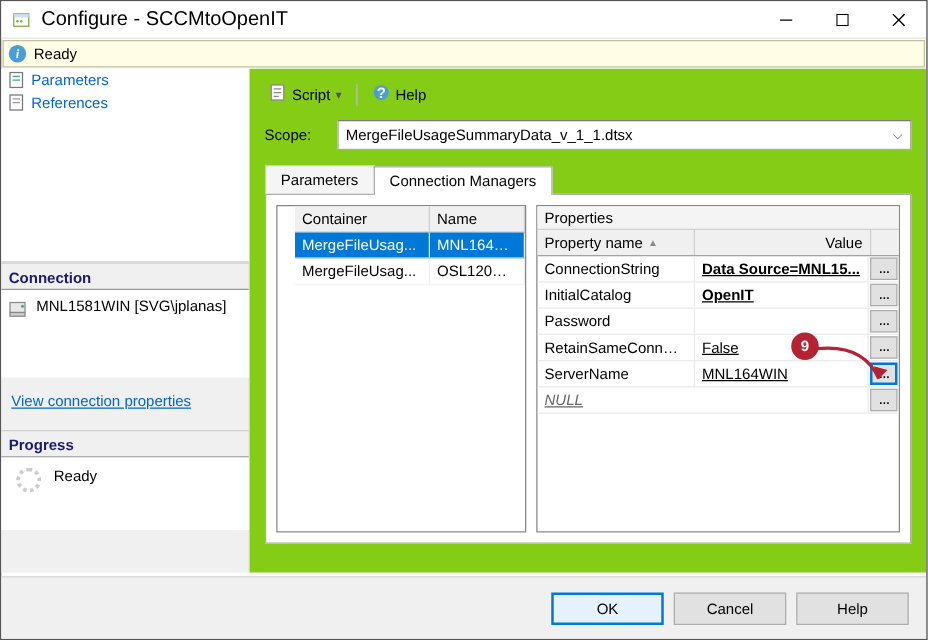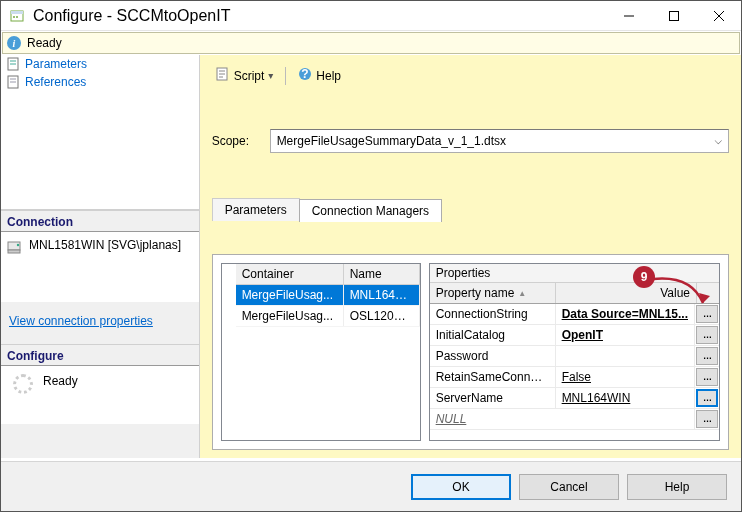--- a/index.html
+++ b/index.html
@@ -16,21 +16,21 @@
 .page-list { background: #fff; margin: 0; flex: 0 0 auto; height: 155px; border-bottom: 1px solid #d0d0d0; overflow: auto; }
 .page-item { display: flex; align-items: center; padding: 2px 6px; color: #0066cc; cursor: default; }
 .page-item .pg-icon { width: 14px; height: 14px; margin-right: 4px; }
 .conn-section { border-top: 1px solid #d0d0d0; }
 .conn-list { background: #fff; padding: 4px 6px; display: flex; align-items: center; height: 70px; align-items: flex-start; padding-top: 6px; }
 .conn-list .srv-icon { width: 16px; height: 16px; margin-right: 6px; margin-top: 1px; }
 .link-box { padding: 12px 8px 16px 8px; }
 .link-box a { color: #0066cc; text-decoration: underline; cursor: pointer; }
 .progress-body { background: #fff; padding: 8px; display: flex; align-items: center; height: 58px; align-items: flex-start; }
 .prog-spinner { width: 20px; height: 20px; border: 3px dotted #ccc; border-radius: 50%; margin-right: 10px; margin-left: 4px; }
-.right-panel { flex: 1; padding: 8px 12px; background: #fef9c3; display: flex; flex-direction: column; gap: 33px; }
+.right-panel { flex: 1; padding: 8px 12px; background: #84cc16; display: flex; flex-direction: column; }
 .toolbar { display: flex; align-items: center; gap: 4px; padding: 2px 0 10px 0; }
 .toolbar .tbtn { display: flex; align-items: center; gap: 4px; padding: 2px 4px; cursor: default; }
 .toolbar .sep { width: 1px; height: 18px; background: #bbb; margin: 0 4px; }
 .scope-row { display: flex; align-items: center; margin-bottom: 12px; }
 .scope-row label { width: 58px; }
 .scope-row .scope-select { flex: 1; height: 24px; background: #fff; border: 1px solid #adadad; border-top-color: #7a7a7a; display: flex; align-items: center; padding: 0 6px; justify-content: space-between; }
 .tabs { display: flex; }
 .tab { padding: 4px 12px; border: 1px solid #adadad; background: #f0f0f0; border-bottom: none; cursor: default; margin-right: -1px; position: relative; }
 .tab.active { background: #fff; z-index: 2; top: 1px; }
 .tab:not(.active) { background: #f5f5f5; border-top: 1px solid #ccc; border-left: 1px solid #ccc; border-right: 1px solid #ccc; }
@@ -52,21 +52,21 @@
 .ph-val { flex: 1; border-right: 1px solid #d0d0d0; }
 .ph-btn { width: 22px; }
 .prop-row { display: flex; border-bottom: 1px solid #eaeaea; align-items: stretch; }
 .prop-row .pn { width: 126px; padding: 3px 6px; border-right: 1px solid #eaeaea; overflow: hidden; text-overflow: ellipsis; white-space: nowrap; }
 .prop-row .pv { flex: 1; padding: 3px 6px; border-right: 1px solid #eaeaea; overflow: hidden; text-overflow: ellipsis; white-space: nowrap; text-decoration: underline; }
 .prop-row .pb { width: 22px; display: flex; align-items: center; justify-content: center; background: #e1e1e1; border: 1px solid #adadad; margin: 1px; cursor: default; font-weight: bold; letter-spacing: -1px; font-size: 9px; }
 .prop-row .pb.focused { border: 2px solid #0078d7; outline: 1px solid #222 inset; }
 .bold { font-weight: 700; }
 .italic { font-style: italic; color: #666; }
 .bottom-bar { position: absolute; bottom: 0; left: 0; right: 0; height: 50px; background: #f0f0f0; display: flex; justify-content: flex-end; align-items: center; padding: 0 14px; gap: 8px; border-top: 1px solid #d5d5d5; }
-.btn { width: 100px; height: 26px; border: 1px solid #adadad; background: #e1e1e1; display: flex; align-items: center; justify-content: center; cursor: default; }
+.btn { width: 90px; height: 26px; border: 1px solid #adadad; background: #e1e1e1; display: flex; align-items: center; justify-content: center; cursor: default; }
 .btn.primary { border: 2px solid #0078d7; background: #e5f1fb; }
 .callout-badge { position: absolute; width: 22px; height: 22px; background: #b52234; color: #fff; border-radius: 50%; display: flex; align-items: center; justify-content: center; font-weight: 600; font-size: 12px; z-index: 50; }
 .callout-arrow { position: absolute; z-index: 49; pointer-events: none; }
 .sort-tri { font-size: 8px; color: #888; }
 .chev { font-size: 10px; color: #555; }
 </style>
 </head>
 <body>
 
 <div class="titlebar">
@@ -130,21 +130,21 @@
               <rect x="1" y="11" width="12" height="3" fill="#ccc" stroke="#888"></rect>
               <circle cx="11" cy="6" r="1.2" fill="#3a8"></circle>
             </svg></span>
         <span>MNL1581WIN [SVG\jplanas]</span>
       </div>
       <div class="link-box">
         <a>View connection properties</a>
       </div>
     </div>
     <div class="conn-section">
-      <div class="panel-header">Configure</div>
+      <div class="panel-header">Progress</div>
       <div class="progress-body">
         <div class="prog-spinner"></div>
         <span>Ready</span>
       </div>
     </div>
   </div>
 
   <div class="right-panel">
     <div class="toolbar">
       <div class="tbtn">

